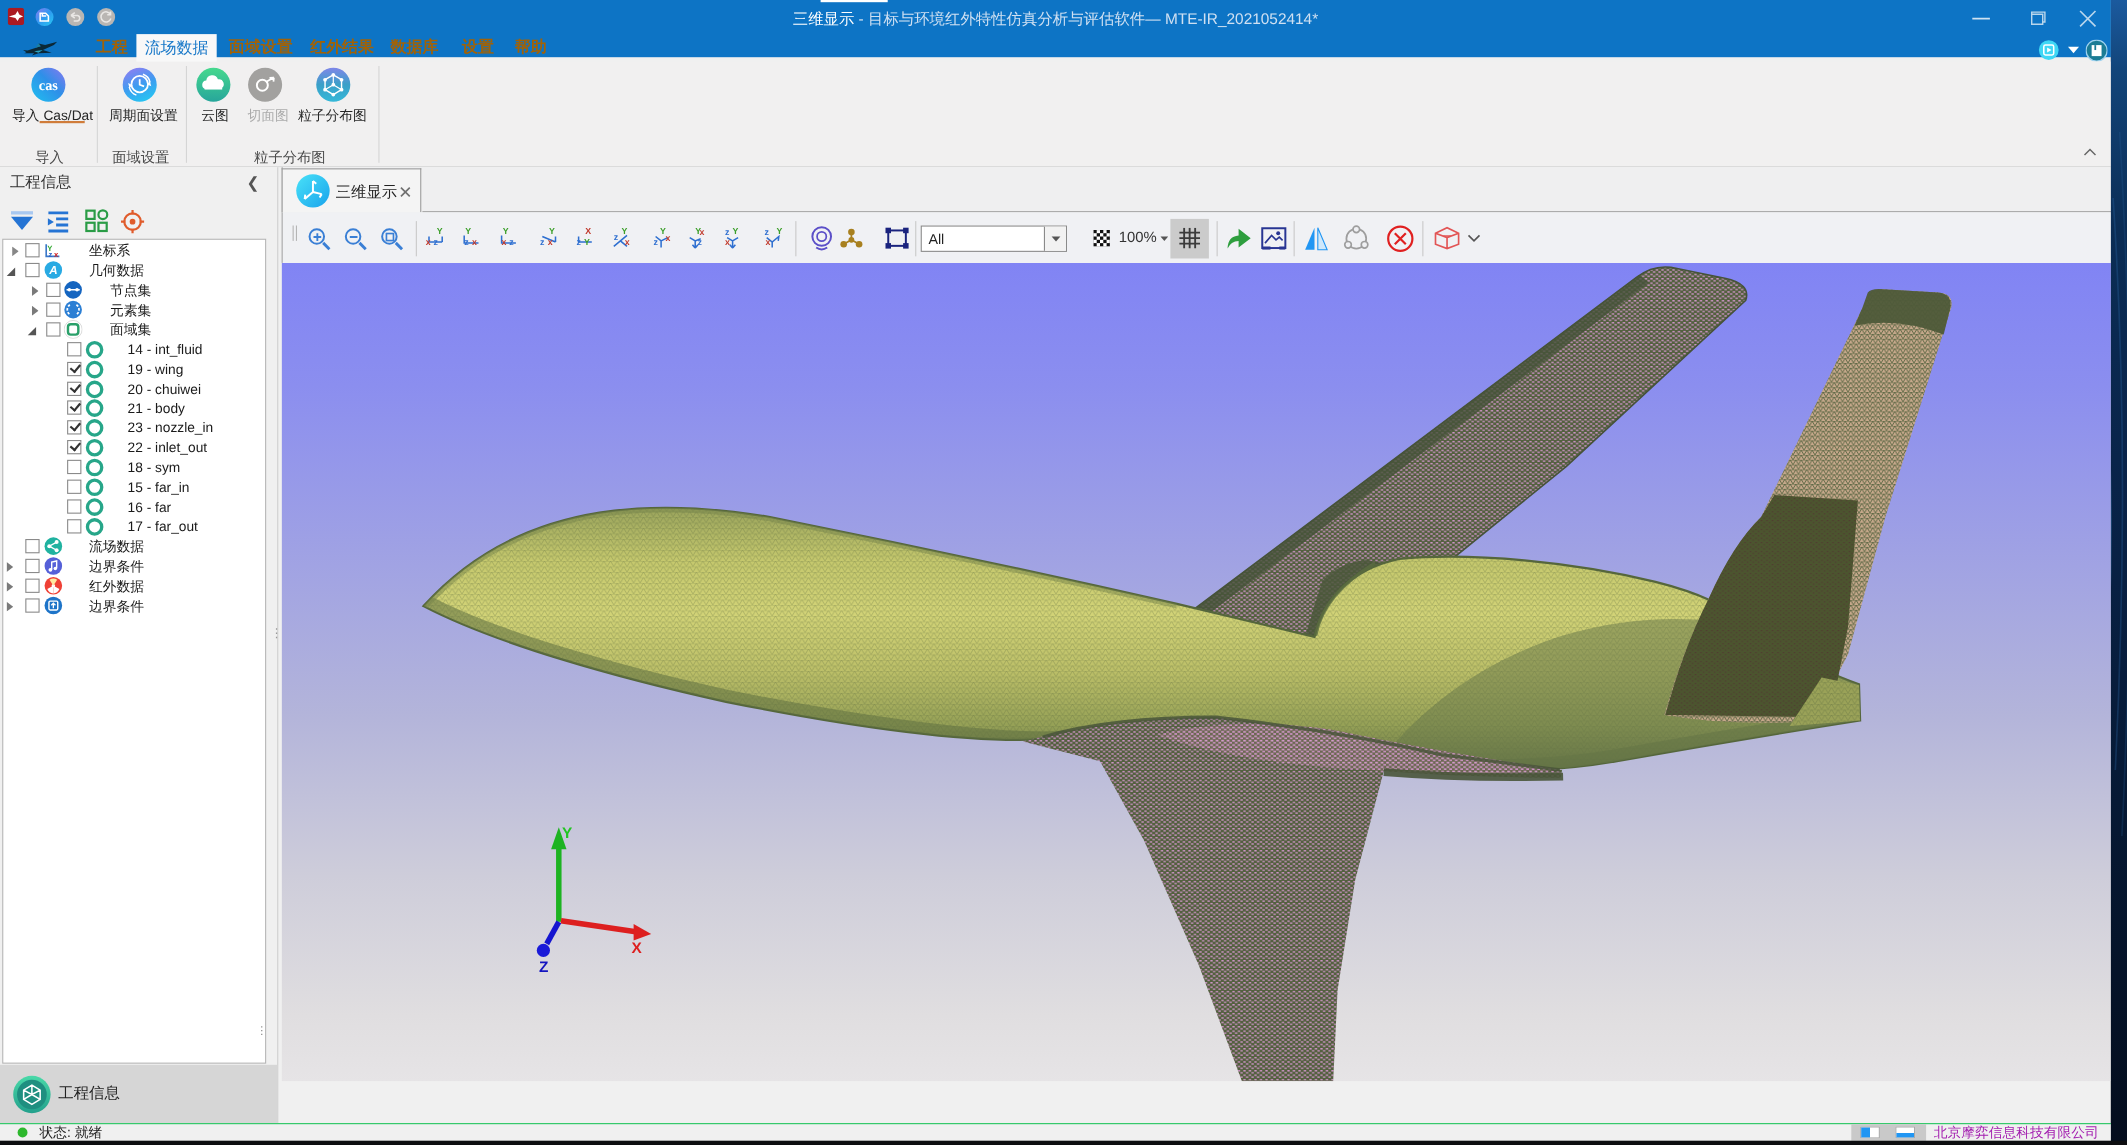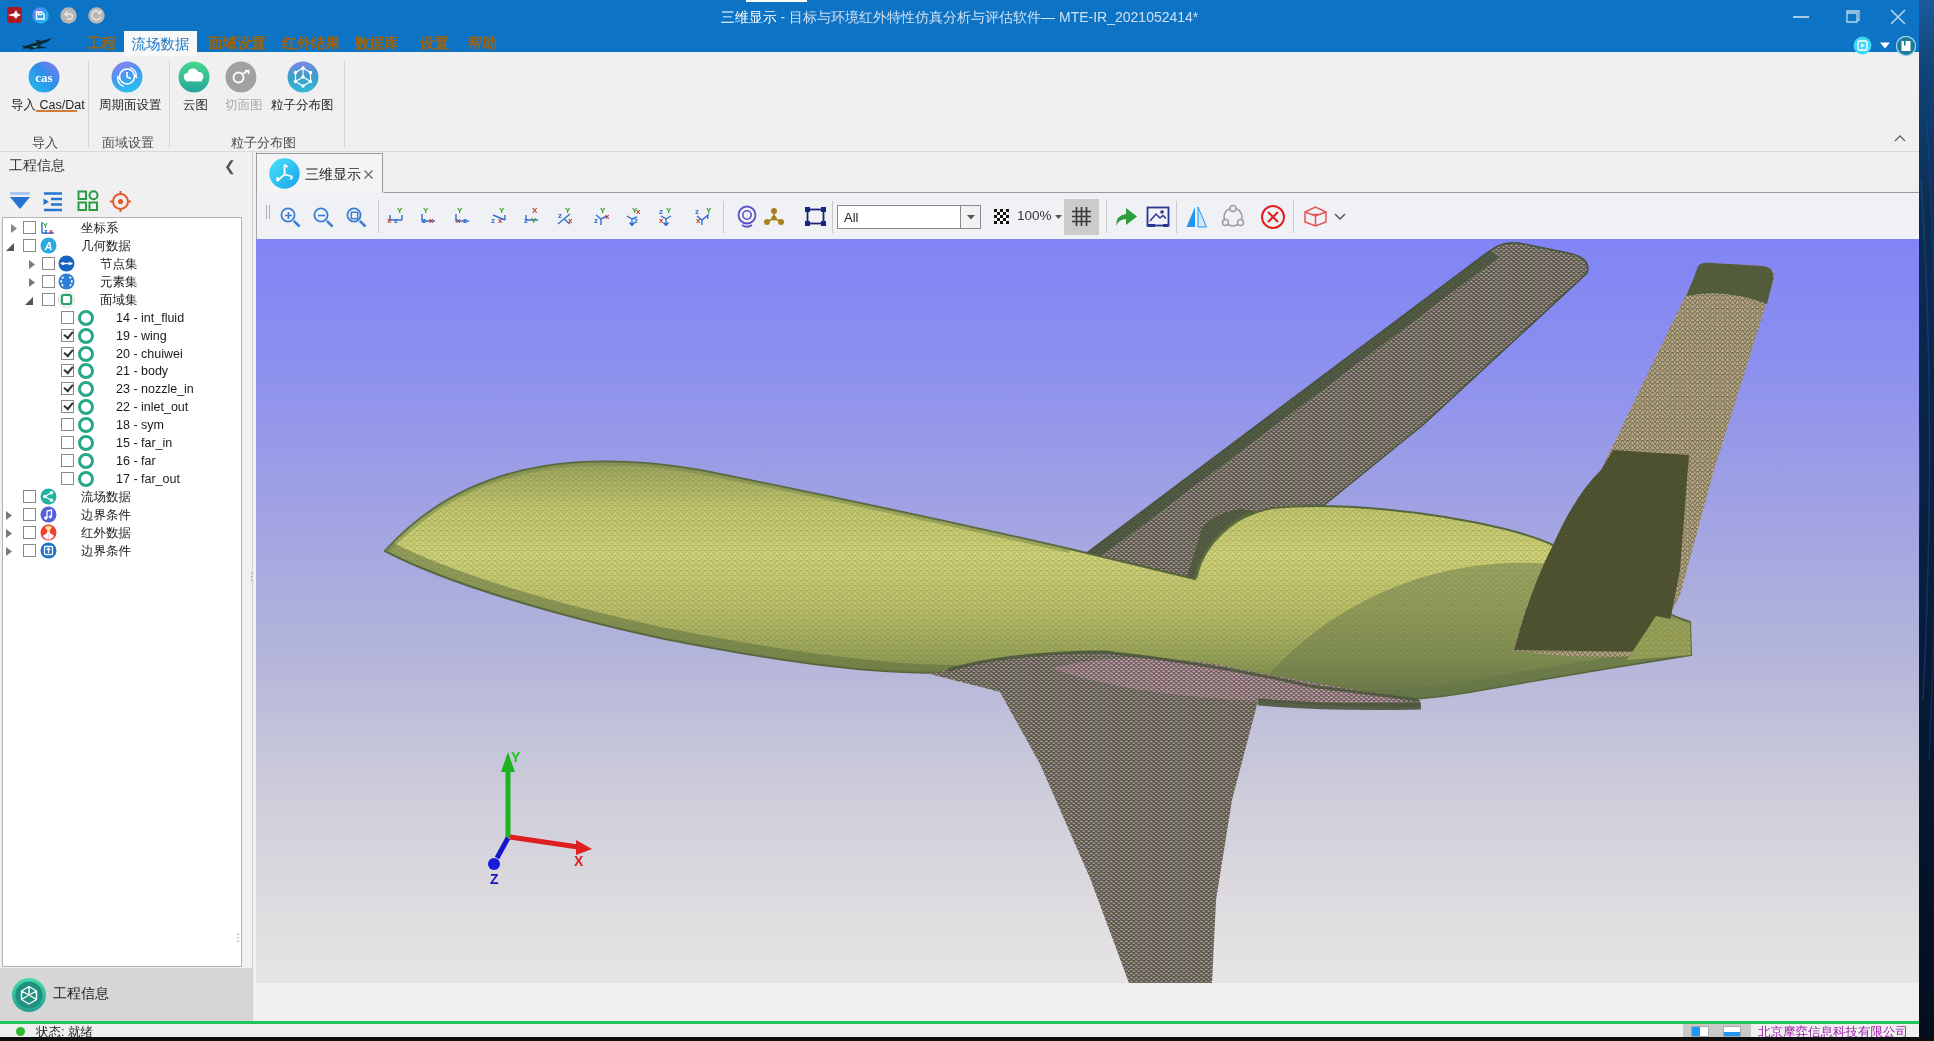--- a/index.html
+++ b/index.html
@@ -39,21 +39,21 @@
 
 #tabbar { position:absolute; left:256px; top:152px; width:1663px; height:41px; background:#efeff0; border-left:1px solid #a6a6a6; }
 #vtab { position:absolute; left:-1px; top:1px; width:127px; height:40px; background:#f4f4f4; border:1px solid #9c9c9c; border-bottom:none; }
 #tabline { position:absolute; left:127px; top:40px; width:1536px; height:1px; background:#9c9c9c; }
 #vtoolbar { position:absolute; left:256px; top:193px; width:1663px; height:46px; background:#f0f1f4; border-left:1px solid #a6a6a6; }
 .vsep { position:absolute; top:8px; width:1px; height:32px; background:#c9c9c9; }
 #viewport { position:absolute; left:256px; top:239px; width:1663px; height:744px; }
 #msgbar { position:absolute; left:256px; top:983px; width:1663px; height:38px; background:#f1f1f1; border-top:1px solid #c9c9c9; }
 #msgbar span { position:absolute; left:8px; top:10px; font-size:13.5px; color:#333; }
 
-#statusbar { position:absolute; left:0; top:1021px; width:1919px; height:16px; background:#f0f0f0; border-top:3px solid #22c55e; }
+#statusbar { position:absolute; left:0; top:1021px; width:1919px; height:16px; background:#f0f0f0; border-top:1px solid #22c55e; }
 #bottomstrip { position:absolute; left:0; top:1037px; width:1934px; height:4px; background:#0d0e10; }
 </style>
 </head>
 <body>
 <div id="app">
 
   <div id="titlebar">
     <div id="topline"></div>
     <div id="titletext"><b>三维显示</b> - 目标与环境红外特性仿真分析与评估软件— MTE-IR_2021052414*</div>
     <svg class="qicon" style="left:7px; top:7px" width="15" height="16">
@@ -502,21 +502,21 @@
         <path d="M11 5 L11 12 M11 12 L4 16 M11 12 L18 16" stroke="#a8801f" stroke-width="1.6"></path>
       </svg>
     <svg style="position:absolute;left:547px;top:13px" width="23" height="21">
         <rect x="3.5" y="3.5" width="16" height="14" stroke="#1a237e" stroke-width="1.8" fill="none"></rect>
         <rect x="1" y="1" width="5" height="5" fill="#1a237e"></rect>
         <rect x="17" y="1" width="5" height="5" fill="#1a237e"></rect>
         <rect x="1" y="15" width="5" height="5" fill="#1a237e"></rect>
         <rect x="17" y="15" width="5" height="5" fill="#1a237e"></rect>
       </svg>
     <div class="vsep" style="left:575px"></div>
-    <div style="position:absolute;left:580px;top:12px;width:144px;height:24px;background:#fff;border:1px solid #8a8a8a">
+    <div style="position:absolute;left:580px;top:12px;width:133px;height:24px;background:#fff;border:1px solid #8a8a8a">
       <span style="position:absolute;left:6px;top:4px;font-size:13px;color:#222">All</span>
       <div style="position:absolute;right:0;top:0;width:20px;height:22px;border-left:1px solid #8a8a8a;background:#f2f2f2">
         <svg style="position:absolute;left:5px;top:8px" width="10" height="7">
             <path d="M1 1 L5 5.5 L9 1 Z" fill="#555"></path>
           </svg>
       </div>
     </div>
     <svg style="position:absolute;left:737px;top:16px" width="15" height="15">
       <rect width="15" height="15" fill="#fff" stroke="#888" stroke-width="0.5"></rect>
       <g fill="#111">

